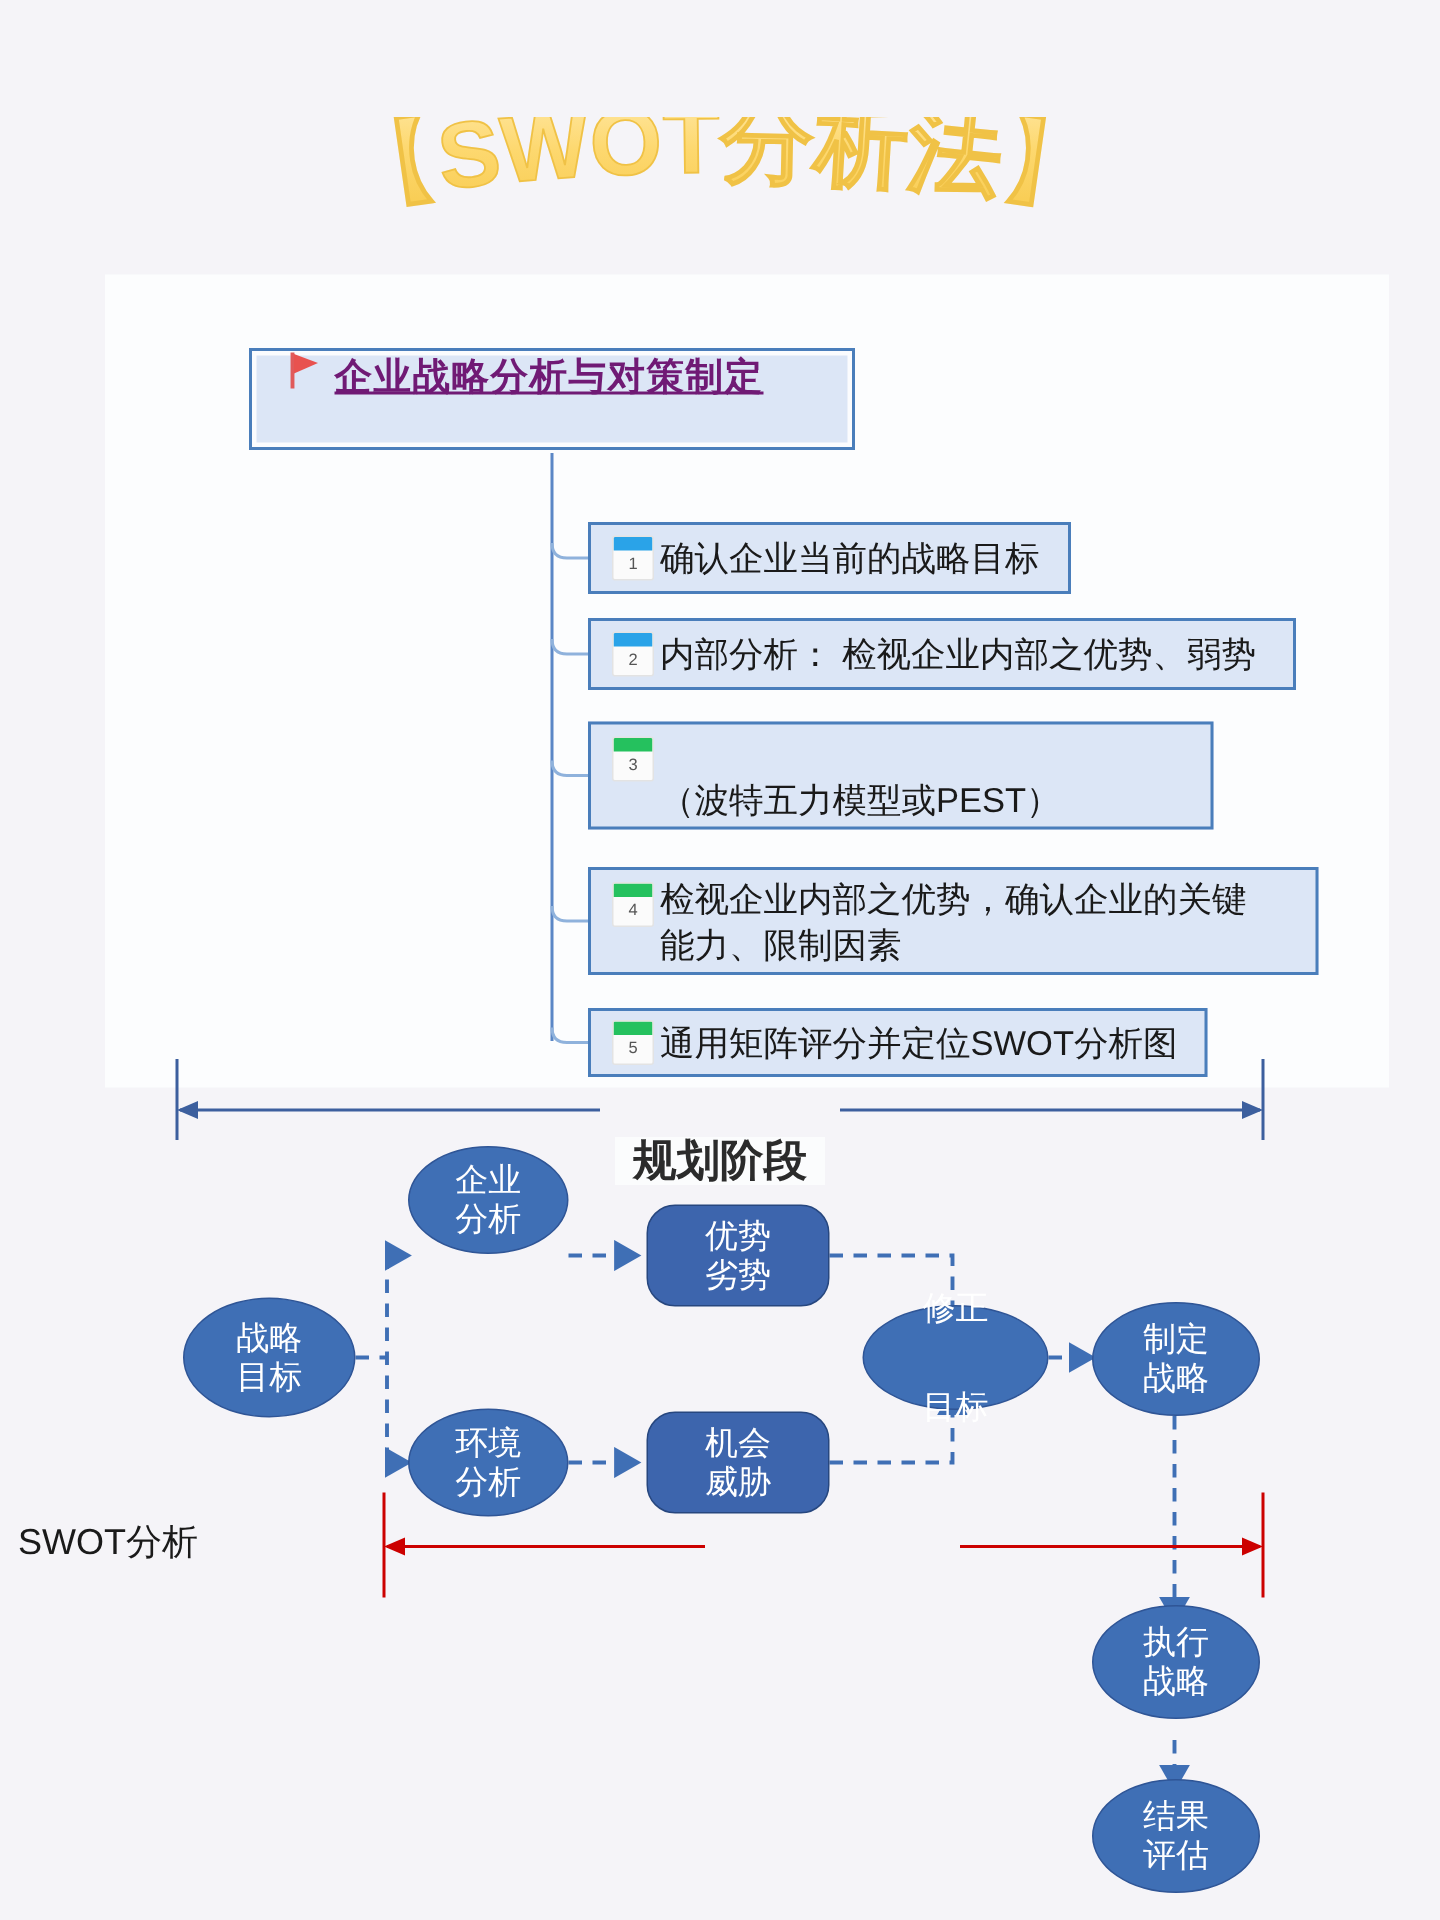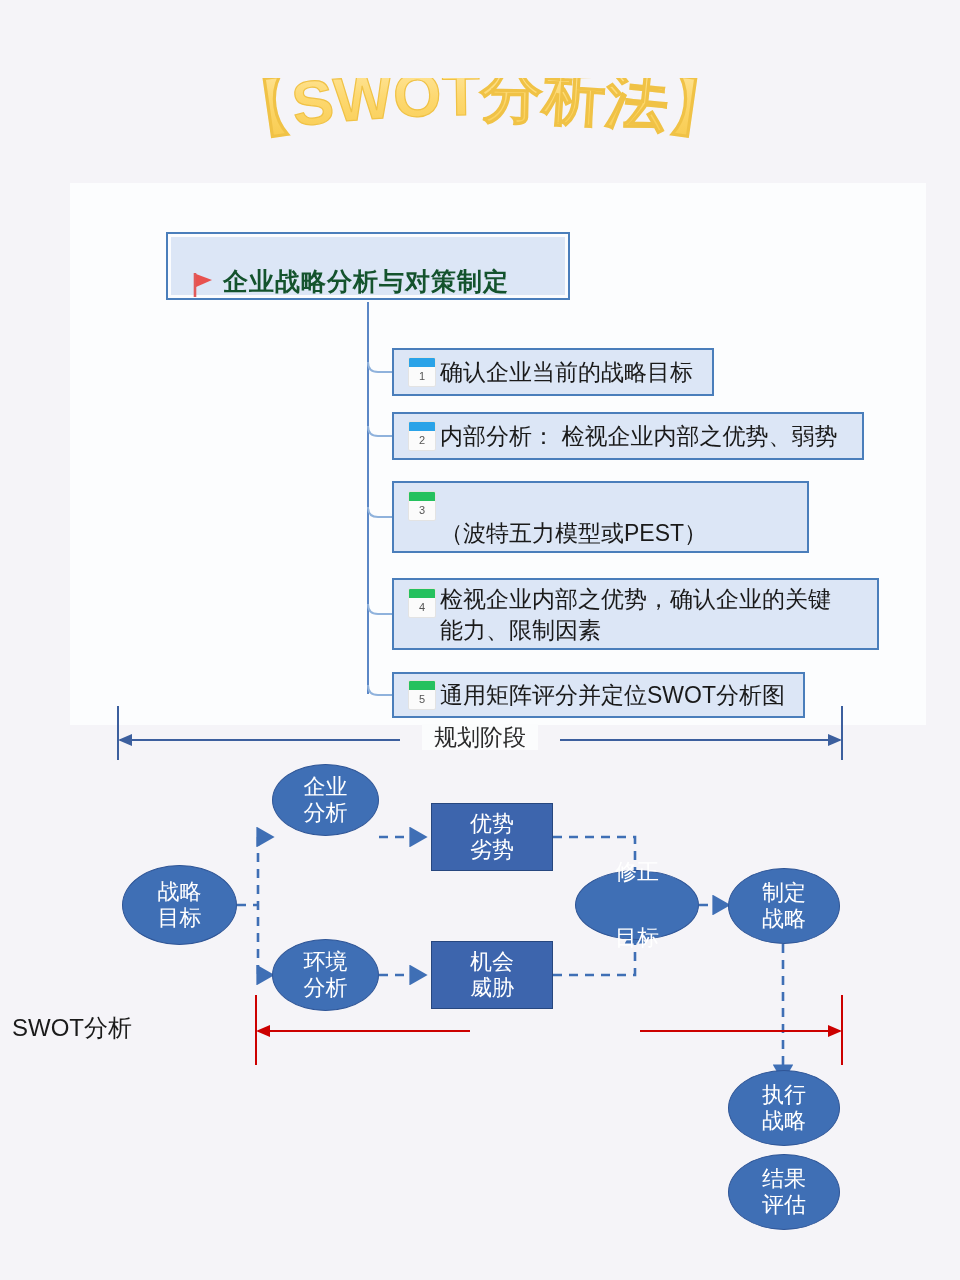--- a/index.html
+++ b/index.html
@@ -25,22 +25,23 @@
 
   
   #tree{position:absolute;left:0;top:0;width:960px;height:760px;}
 
   .node{
     position:absolute;
     background:#dce6f6;
     border:2px solid #4a7ebb;
     box-shadow:inset 0 0 0 3px #fbfcfe;
     box-sizing:border-box;
-    display:flex;align-items:flex-end;
-    color:#14532d;
+    display:flex;align-items:flex-start;
+    color:#701a75;
+    text-decoration:underline;
   }
   #root-node{
     left:166px;top:232px;width:404px;height:68px;
     padding-left:24px;
     font-size:25px;font-weight:bold;letter-spacing:1px;
   }
   .flag-icon{margin-right:9px;display:inline-flex;align-items:center;}
 
   .item{
     position:absolute;
@@ -64,31 +65,31 @@
     overflow:hidden;
   }
   .badge .bar{height:9px;width:100%;}
   .badge .num{
     flex:1;display:flex;align-items:center;justify-content:center;
     font-size:11px;color:#555;line-height:1;
   }
 
   
   #phase-label{
-    position:absolute;left:0;top:722px;width:960px;text-align:center;
-    font-size:23px;color:#2b2b2b;
+    position:absolute;left:0;top:754px;width:960px;text-align:center;
+    font-size:29px;color:#2b2b2b;font-weight:bold;
   }
 
   
   #flow{position:absolute;left:0;top:760px;width:960px;height:520px;}
   .fl-node{
     position:absolute;
     display:flex;flex-direction:column;align-items:center;justify-content:center;
     color:#ffffff;font-size:22px;line-height:1.18;
-    box-sizing:border-box;text-align:center;
+    box-sizing:border-box;text-align:center;border-radius:19px;
   }
   .ellipse{
     background:#3f6fb5;border:1px solid #2f5596;border-radius:50%;
   }
   .rect{
     background:#3d65ad;border:1px solid #27477f;
   }
   #swot-span-label{
     position:absolute;left:0;top:1012px;width:960px;text-align:left;
     font-size:24px;color:#1a1a1a;
@@ -280,20 +281,20 @@
 <div class="fl-node ellipse" style="left:728px;top:868px;width:112px;height:76px;">
   <span>制定</span>
   <span>战略</span>
 </div>
 
 <div class="fl-node ellipse" style="left:728px;top:1070px;width:112px;height:76px;">
   <span>执行</span>
   <span>战略</span>
 </div>
 
-<div class="fl-node ellipse" style="left:728px;top:1154px;width:112px;height:76px;">
+<div class="fl-node ellipse" style="left:728px;top:1186px;width:112px;height:76px;">
   <span>结果</span>
   <span>评估</span>
 </div>
 
 <div id="swot-span-label">
   <span class="lbl-chip">SWOT分析</span>
 </div>
 
 </body></html>

